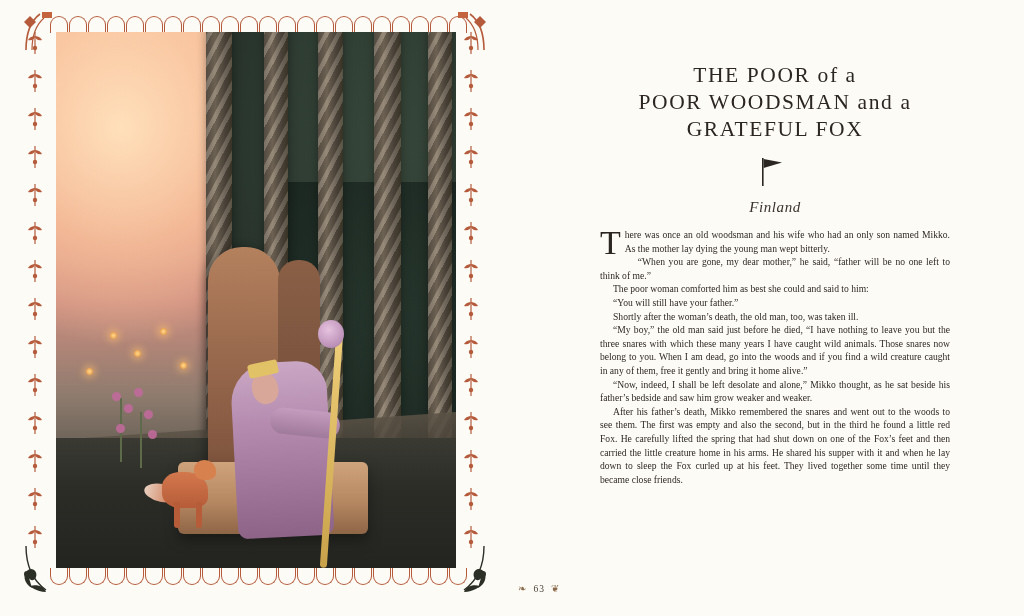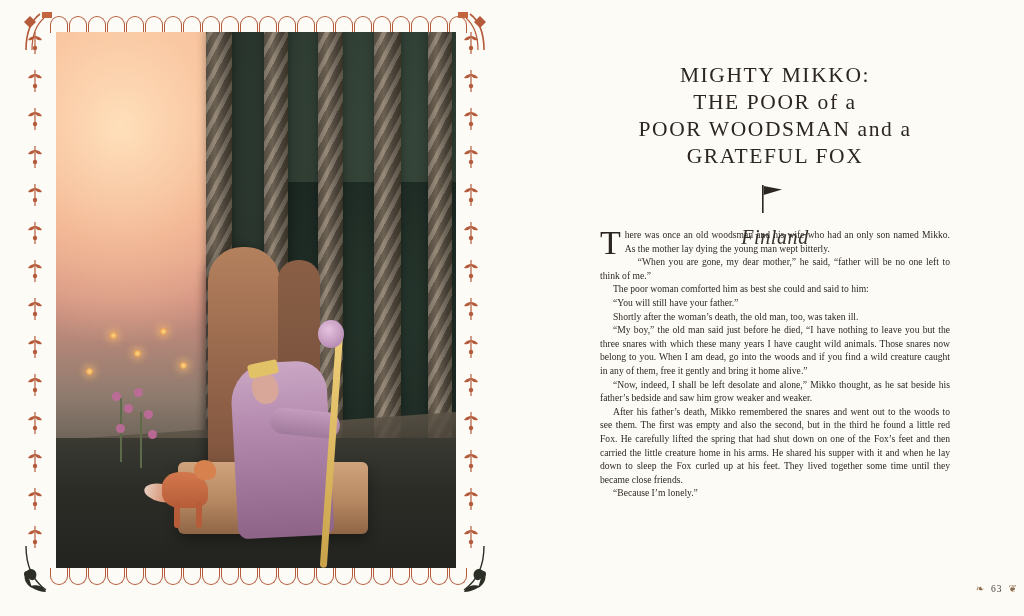--- a/index.html
+++ b/index.html
@@ -151,34 +151,34 @@
   .page-right{position:relative;width:512px;height:616px;background:#fdfbf6;}
   .title-block{position:absolute;left:88px;top:62px;width:350px;text-align:center;}
   .title-line{
     font-family:"Liberation Serif", serif;
     font-size:21.5px;letter-spacing:1.6px;color:#2b2622;line-height:27px;
     white-space:nowrap;
   }
   .flag-mark{margin:14px auto 0;width:34px;height:30px;}
   .country{
     margin-top:12px;text-align:center;font-style:italic;
-    font-size:20px;color:#3a322c;letter-spacing:.6px;
+    font-size:15px;color:#3a322c;letter-spacing:.6px;
   }
   .body-col{
     position:absolute;left:88px;top:228px;width:350px;
     font-size:9.6px;line-height:13.6px;color:#2e2823;text-align:justify;
   }
   .body-col p{margin:0;text-indent:13px;}
   .body-col p.noindent{text-indent:0;}
   .dropcap{
     float:left;font-size:34px;line-height:27px;padding:1px 4px 0 0;
     color:#2b2622;font-family:"Liberation Serif", serif;
   }
   .folio{
-    position:absolute;left:0;right:0;bottom:22px;text-align:right;
+    position:absolute;left:0;right:0;bottom:22px;text-align:left;
     font-size:9.5px;color:#4a423a;letter-spacing:1px;
   }
   .folio .orncs{color:#8a6a4a;font-size:10px;padding:0 6px;}
 </style>
 </head>
 <body>
 
 <div class="spread">
 
   <div class="page-left">
@@ -487,21 +487,20 @@
         <div class="flower" style="left:88px;top:378px;"></div>
         <div class="flower" style="left:60px;top:392px;"></div>
         <div class="flower" style="left:92px;top:398px;"></div>
       </div>
     </div>
   </div>
 
   <div class="page-right">
 
     <div class="title-block">
-      <div class="title-line">MIGHTY MIKKO:</div>
       <div class="title-line">THE POOR of a</div>
       <div class="title-line">POOR WOODSMAN and a</div>
       <div class="title-line">GRATEFUL FOX</div>
 
       <div class="flag-mark">
         <svg width="34" height="30" viewBox="0 0 34 30">
           <rect x="4" y="1" width="1.6" height="28" fill="#2b2622"></rect>
           <path d="M5.6 2 L24 5.6 L5.6 11 Z" fill="#2b2622"></path>
         </svg>
       </div>
@@ -511,20 +510,19 @@
 
     <div class="body-col">
       <p class="noindent"><span class="dropcap">T</span><span>here was once an old woodsman and his wife who had an only son named Mikko. As the mother lay dying the young man wept bitterly.</span></p>
       <p>“When you are gone, my dear mother,” he said, “father will be no one left to think of me.”</p>
       <p>The poor woman comforted him as best she could and said to him:</p>
       <p>“You will still have your father.”</p>
       <p>Shortly after the woman’s death, the old man, too, was taken ill.</p>
       <p>“My boy,” the old man said just before he died, “I have nothing to leave you but the three snares with which these many years I have caught wild animals. Those snares now belong to you. When I am dead, go into the woods and if you find a wild creature caught in any of them, free it gently and bring it home alive.”</p>
       <p>“Now, indeed, I shall be left desolate and alone,” Mikko thought, as he sat beside his father’s bedside and saw him grow weaker and weaker.</p>
       <p>After his father’s death, Mikko remembered the snares and went out to the woods to see them. The first was empty and also the second, but in the third he found a little red Fox. He carefully lifted the spring that had shut down on one of the Fox’s feet and then carried the little creature home in his arms. He shared his supper with it and when he lay down to sleep the Fox curled up at his feet. They lived together some time until they became close friends.</p>
-      <p>“Because I’m lonely.”</p>
     </div>
 
     <div class="folio">
       <span class="orncs">❧</span><span>63</span><span class="orncs">❦</span>
     </div>
   </div>
 </div>
 
 </body></html>

